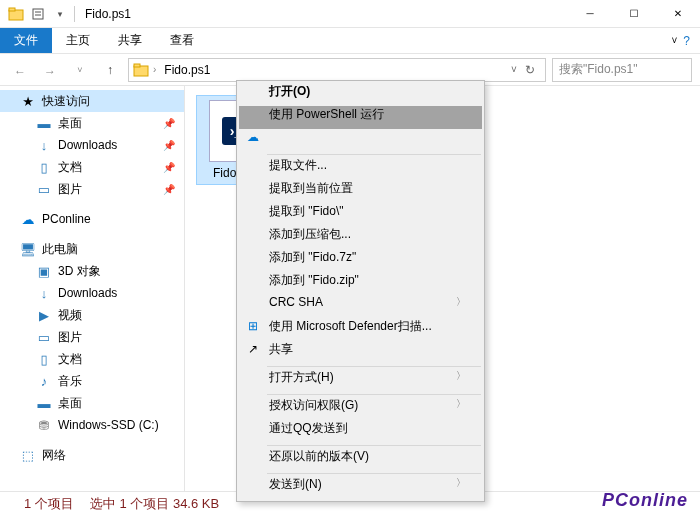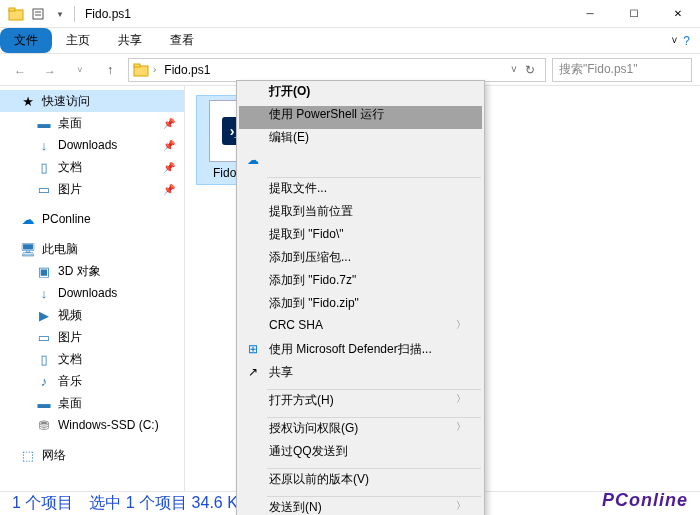--- a/index.html
+++ b/index.html
@@ -7,21 +7,21 @@
 
 .titlebar { height: 28px; background: #fff; display: flex; align-items: center; border-bottom: 1px solid #e5e5e5; }
 .titlebar .icons { display: flex; gap: 6px; padding-left: 8px; align-items: center; }
 .titlebar .icon { width: 16px; height: 16px; display: flex; align-items: center; justify-content: center; }
 .titlebar .title { margin-left: 10px; font-size: 12px; }
 .titlebar .win-controls { margin-left: auto; display: flex; }
 .titlebar .win-btn { width: 44px; height: 28px; display: flex; align-items: center; justify-content: center; font-size: 10px; }
 
 .ribbon { height: 26px; background: #fff; display: flex; align-items: stretch; border-bottom: 1px solid #e5e5e5; }
 .ribbon .tab { padding: 0 14px; display: flex; align-items: center; font-size: 12px; }
-.ribbon .tab.file { background: #1979ca; color: #000000; border-radius: 8px; }
+.ribbon .tab.file { background: #1979ca; color: #ffffff; }
 .ribbon .expand { margin-left: auto; padding: 0 10px; display: flex; align-items: center; gap: 6px; }
 
 .addrbar { height: 32px; display: flex; align-items: center; padding: 4px 8px; gap: 6px; border-bottom: 1px solid #e5e5e5; }
 .nav-btn { width: 24px; height: 24px; display: flex; align-items: center; justify-content: center; color: #888; border-radius: 2px; }
 .nav-btn.enabled { color: #333; }
 .addrbox { flex: 1; height: 24px; border: 1px solid #ccc; display: flex; align-items: center; padding: 0 4px; gap: 4px; }
 .addrbox .crumb { padding: 0 4px; }
 .addrbox .sep { color: #888; font-size: 10px; }
 .addr-right { display: flex; align-items: center; gap: 8px; padding: 0 6px; color: #666; }
 .searchbox { width: 140px; height: 24px; border: 1px solid #ccc; display: flex; align-items: center; padding: 0 6px; color: #888; }
@@ -36,21 +36,21 @@
 .side-spacer { height: 8px; }
 
 .content { flex: 1; padding: 10px 12px; position: relative; }
 .file-item { width: 78px; display: flex; flex-direction: column; align-items: center; gap: 4px; padding: 4px; }
 .file-item.selected { background: #cce8ff; outline: 1px solid #99d1ff; }
 .file-icon-large { width: 54px; height: 62px; background: #fff; border: 1px solid #aac; position: relative; display: flex; align-items: center; justify-content: center; }
 .file-icon-large::before { content: ""; position: absolute; top: 0; right: 0; width: 14px; height: 14px; background: linear-gradient(135deg, transparent 48%, #aac 50%, #eef 52%); }
 .ps-badge { width: 28px; height: 28px; background: #012456; color: #fff; display: flex; align-items: center; justify-content: center; font-weight: bold; font-size: 14px; border-radius: 3px; }
 .file-label { font-size: 12px; text-align: center; }
 
-.statusbar { position: absolute; bottom: 0; left: 0; right: 0; height: 24px; border-top: 1px solid #e5e5e5; display: flex; align-items: center; padding: 0 12px; gap: 16px; font-size: 16px; color: #1d4ed8; }
+.statusbar { position: absolute; bottom: 0; left: 0; right: 0; height: 24px; border-top: 1px solid #e5e5e5; display: flex; align-items: center; padding: 0 24px; gap: 16px; font-size: 13px; color: #7f1d1d; }
 .watermark { position: absolute; right: 12px; bottom: 4px; color: #4c1d95; font-size: 18px; font-style: italic; font-weight: bold; letter-spacing: 1px; }
 
 .ctxmenu { position: absolute; left: 236px; top: 80px; width: 249px; background: #f0f0f0; border: 1px solid #bababa; box-shadow: 3px 3px 6px rgba(0,0,0,0.2); padding: 2px; z-index: 100; }
 .ctx-item { height: 23px; display: flex; padding-left: 30px; padding-right: 16px; font-size: 12px; position: relative; }
 .ctx-item.hover { background: #a3a3a3; }
 .ctx-item.bold { font-weight: bold; }
 .ctx-item .ci-icon { position: absolute; left: 6px; width: 16px; height: 16px; display: flex; align-items: center; justify-content: center; font-size: 12px; }
 .ctx-item .arrow { margin-left: auto; font-size: 10px; color: #555; }
 .ctx-sep { height: 1px; background: #d7d7d7; margin: 2px 1px 2px 28px; }
 
@@ -213,23 +213,20 @@
 <div class="watermark">PConline</div>
 
 <div class="ctxmenu">
   <div class="ctx-item bold">
       <span>打开(O)</span>
     </div>
   <div class="ctx-item hover">
       <span>使用 PowerShell 运行</span>
     </div>
   <div class="ctx-item">
-      <span>编辑(E)</span>
-    </div>
-  <div class="ctx-item">
       <span class="ci-icon" style="color:#0078d4">☁</span>
     </div>
   <div class="ctx-sep"></div>
   <div class="ctx-item">
       <span>提取文件...</span>
     </div>
   <div class="ctx-item">
       <span>提取到当前位置</span>
     </div>
   <div class="ctx-item">

